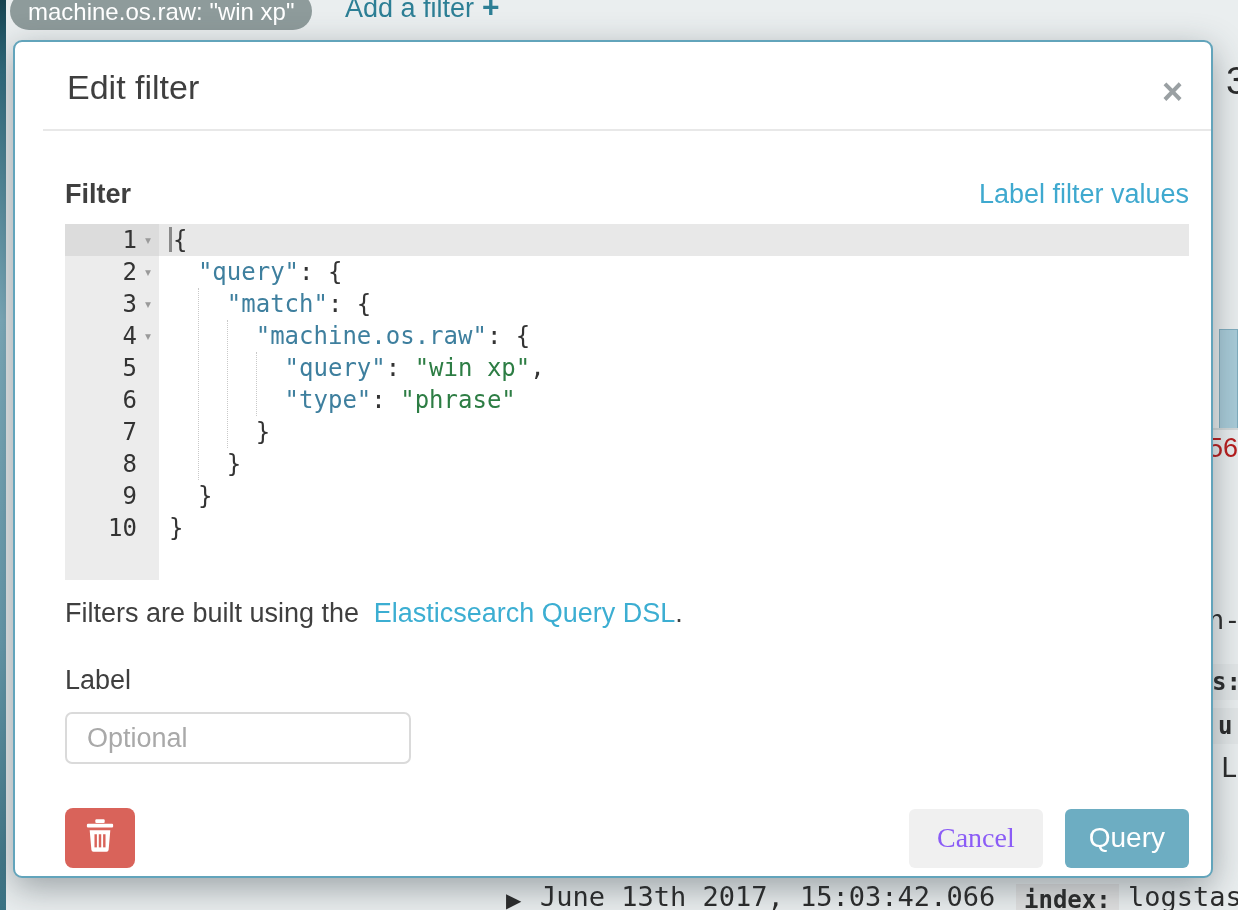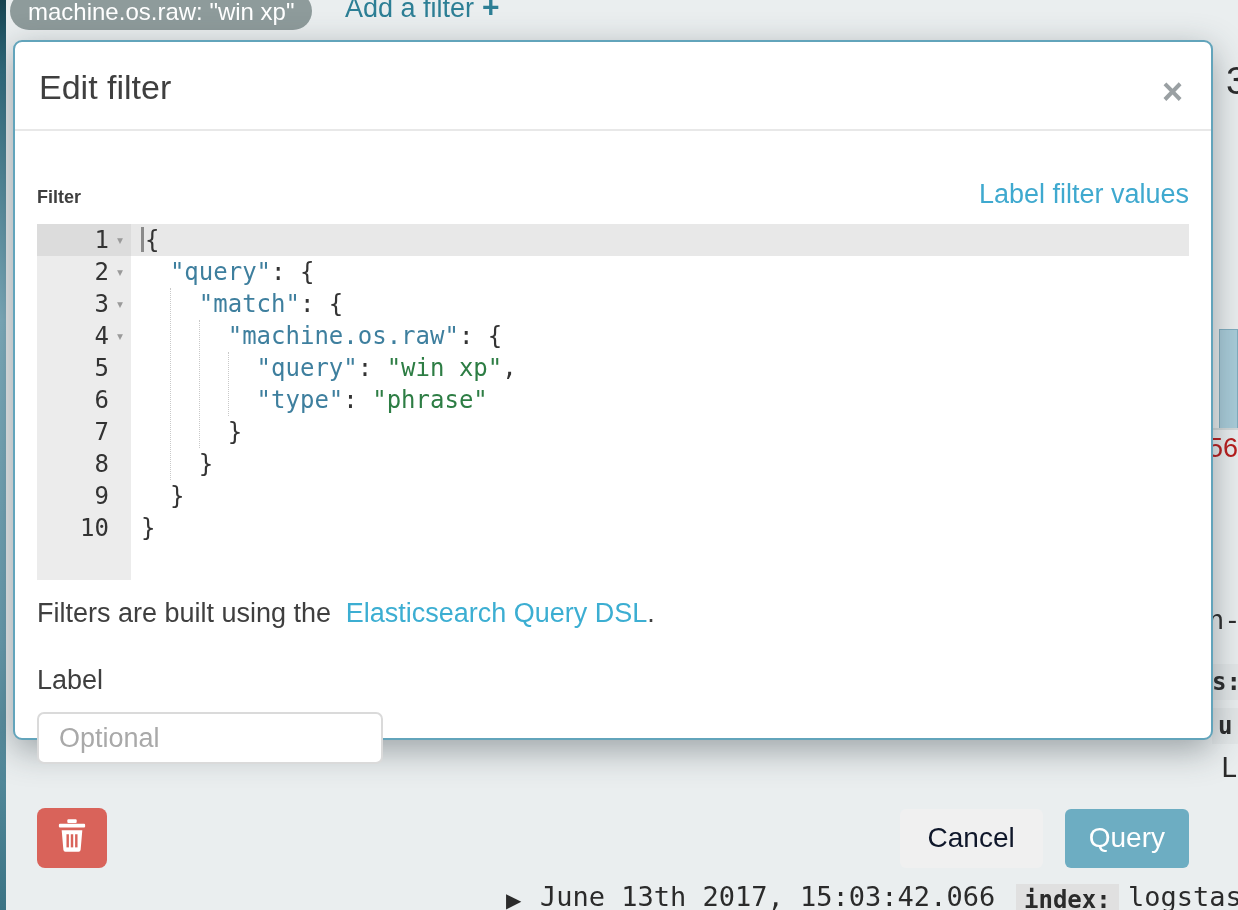--- a/index.html
+++ b/index.html
@@ -40,32 +40,33 @@
   .frag-u    { left:1212px; top:708px; }
   .frag-L    { left:1221px; top:752px; font-size:27px; }
   .frag-my   { left:1138px; top:816px; font-size:20px; }
   .row-arrow { left:506px;  top:888px; font-size:20px; }
   .row-date  { left:540px;  top:881px; font-size:27px; }
   .row-field { left:1016px; top:884px; background:#e0e0e0; font-weight:bold; font-size:24px; padding:2px 8px; }
   .row-value { left:1128px; top:881px; font-size:27px; }
 
   
   #modal {
-    position:absolute; left:13px; top:40px; width:1200px; height:700px; z-index:10;
+    position:absolute; left:13px; top:40px; width:1200px; height:838px; z-index:10;
     background:#fff; border:2px solid #62a4bb; border-radius:9px;
     box-shadow:0 10px 34px rgba(45,58,64,.42);
+    padding-left:28px;
   }
   .modal-header { position:relative; padding:26px 24px 22px; border-bottom:2px solid #e8e8e8; }
   .modal-title  { font-size:34px; color:#3f3f3f; }
   .modal-close  { position:absolute; right:28px; top:32px; font-size:36px; font-weight:bold;
                   color:#9aa0a3; line-height:1; cursor:pointer; }
   .modal-body { padding:0 22px; }
 
   .filter-row { margin-top:48px; display:flex; justify-content:space-between; align-items:baseline; }
-  .section-label { font-size:18px; font-weight:bold; color:#3f3f3f; }
+  .section-label { font-size:27px; font-weight:bold; color:#3f3f3f; }
   .search-link { font-size:27px; color:#3fa9cf; cursor:pointer; }
 
   
   .editor { position:relative; margin-top:14px; height:356px; overflow:hidden;
             font-family:"DejaVu Sans Mono", monospace; font-size:24px; line-height:32px; background:#fff; }
   .gutter-col { position:absolute; left:0; top:0; bottom:0; width:94px; background:#ececec; }
   .code-rows { position:relative; }
   .code-row { display:flex; height:32px; }
   .gutter-cell { width:94px; flex:0 0 94px; display:flex; justify-content:flex-end; align-items:center;
                  color:#333; position:relative; z-index:2; }
@@ -94,21 +95,21 @@
                  border-radius:7px; padding:0 20px; font-size:27px; color:#333; outline:none;
                  font-family:"Liberation Sans", sans-serif; }
   .label-input::placeholder { color:#a9a9a9; }
 
   .modal-footer { margin-top:44px; display:flex; align-items:center; }
   .btn { border:none; border-radius:6px; font-size:28px; cursor:pointer;
          font-family:"Liberation Sans", sans-serif; }
   .btn-delete { width:70px; height:60px; border-radius:8px; background:#d9635a;
                 display:flex; align-items:center; justify-content:center; }
   .footer-spacer { flex:1; }
-  .btn-cancel { height:59px; padding:0 28px; background:#f0f0f0; color:#0f172a; }
+  .btn-cancel { height:59px; padding:0 28px; background:#f0f0f0; color:#8b5cf6;font-family:Liberation Serif, serif; }
   .btn-save   { height:59px; padding:0 24px; background:#6dadc2; color:#fff; margin-left:22px; }
 </style>
 </head>
 <body>
 
 <div id="bg">
   <div class="left-strip"></div>
 
   <div class="filter-pill">machine.os.raw: "win xp"</div>
   <div class="add-filter">

